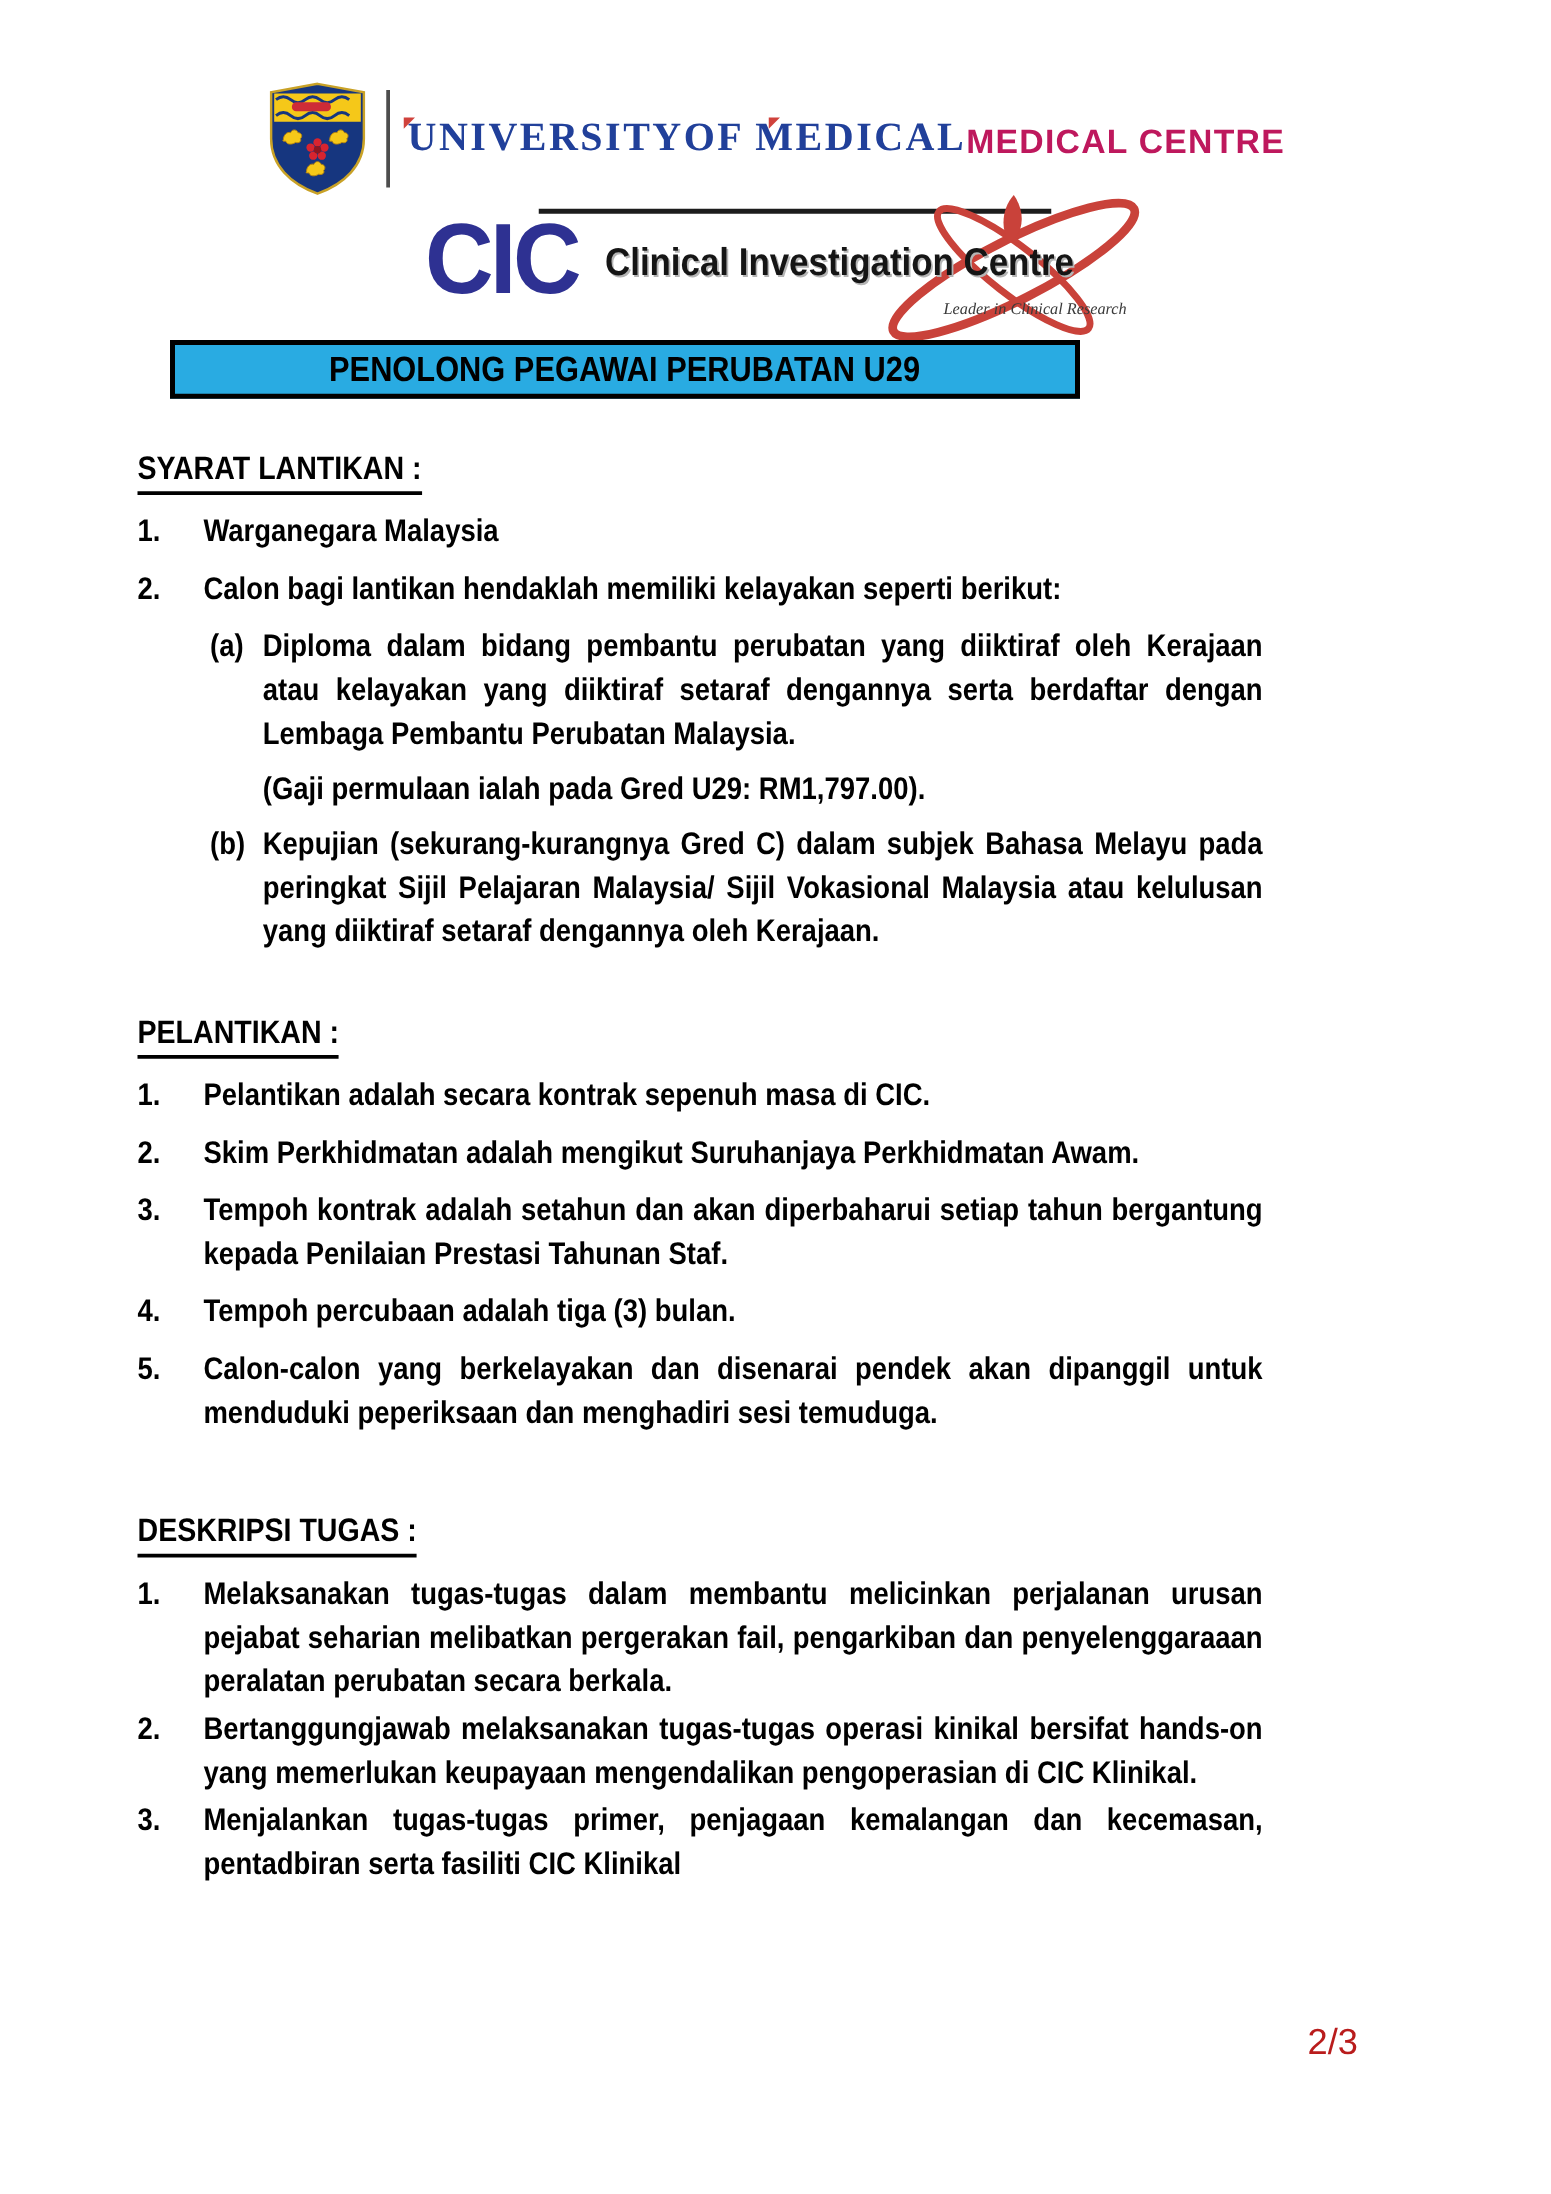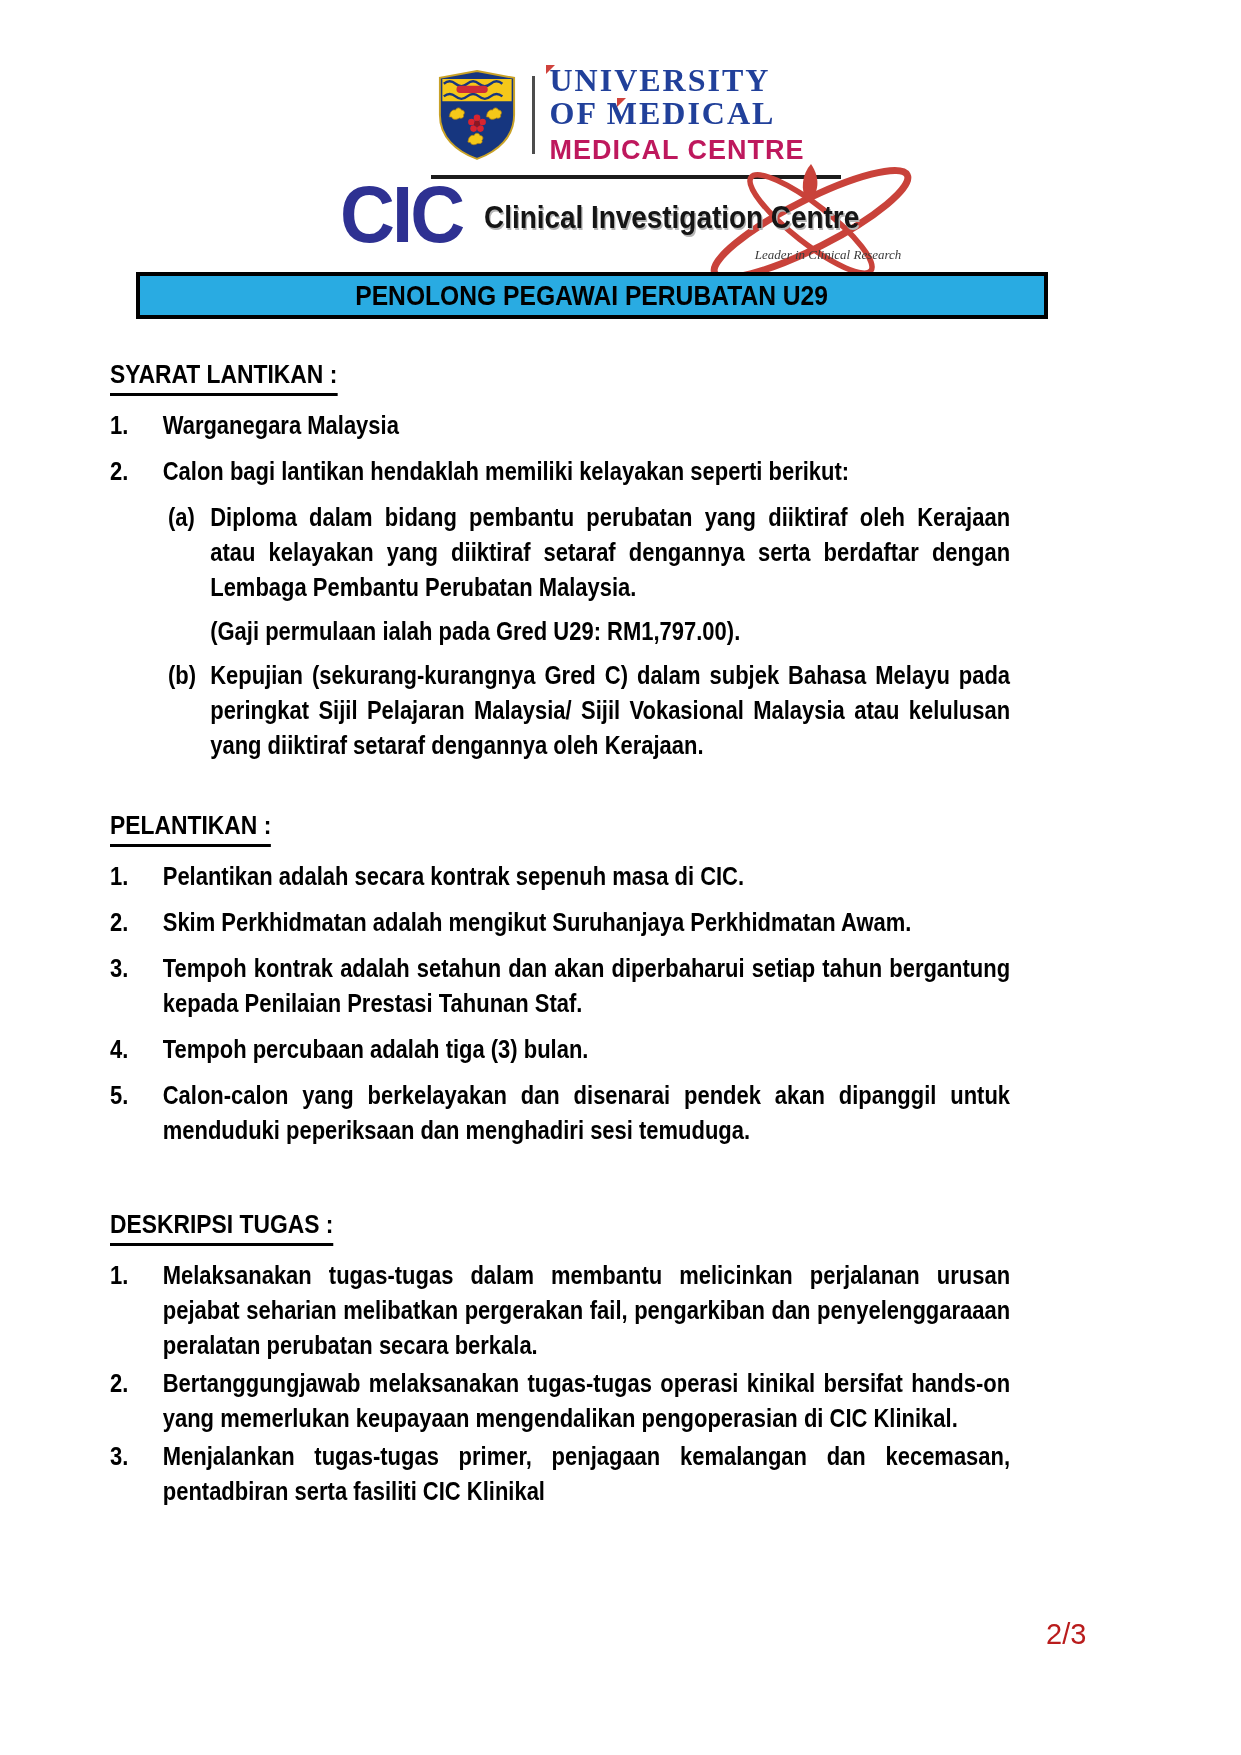--- a/index.html
+++ b/index.html
@@ -4,37 +4,37 @@
 <style>
   html,body{margin:0;padding:0;background:#ffffff;}
   .page{
     position:relative;width:1241px;height:1755px;background:#fff;overflow:hidden;
     font-family:"Liberation Sans",sans-serif;color:#000;
   }
   
   .header{position:absolute;top:64px;left:0;width:100%;display:flex;flex-direction:column;align-items:center;}
   .um-row{display:flex;align-items:center;gap:14px;}
   .divider-v{width:3px;height:78px;background:#4d4d4d;}
-  .um-text{display:flex;flex-direction:column;}
+  .um-text{display:flex;flex-direction:row;}
   .um-name{position:relative;font-family:"Liberation Serif",serif;font-weight:bold;color:#21409A;
            font-size:32px;line-height:33px;letter-spacing:2px;white-space:nowrap;}
   .notch{position:absolute;width:0;height:0;border-left:9px solid #D0423C;border-bottom:9px solid transparent;}
   .um-medical{font-weight:bold;color:#be185d;font-size:27px;letter-spacing:1px;margin-top:5px;white-space:nowrap;}
   .logo-hr{width:410px;height:4px;background:#1c1c1c;margin:9px 0 3px 30px;}
   .cic-row{display:flex;align-items:flex-start;gap:16px;margin-top:2px;}
   .cic-acronym{font-weight:bold;color:#2E3192;font-size:80px;line-height:62px;letter-spacing:-3px;
                transform:scaleX(0.95);transform-origin:0 0;}
   .cic-right{position:relative;margin-top:16px;}
   .swoosh{position:absolute;right:-30px;top:-48px;z-index:0;}
   .cic-name{position:relative;z-index:1;font-weight:bold;color:#151515;font-size:31px;white-space:nowrap;
             text-shadow:1.5px 1.5px 0 #b5b5b5;transform:scaleX(0.9);transform-origin:0 0;}
   .cic-tagline{position:relative;z-index:1;font-family:"Liberation Serif",serif;font-style:italic;
                font-size:13px;color:#3a3a3a;text-align:right;margin-top:11px;}
   
-  .banner{position:absolute;top:272px;left:136px;width:912px;height:47px;box-sizing:border-box;
+  .banner{position:absolute;top:272px;left:136px;width:728px;height:47px;box-sizing:border-box;
           border:4px solid #737373;display:flex;align-items:center;justify-content:center;}
   .banner-text{font-weight:bold;font-size:28px;color:#000;white-space:nowrap;
                transform:scaleX(0.88);}
   
   .body-content{position:absolute;top:356px;left:110px;width:1024px;
                 transform:scaleX(0.879);transform-origin:0 0;
                 font-weight:bold;font-size:25px;line-height:35px;}
   .doc-section{margin:0;}
   .sec-heading{margin:0 0 12px 0;font-size:26px;line-height:36px;}
   .sec-heading .heading-text{display:inline-block;border-bottom:3px solid #000;padding-bottom:1px;}

